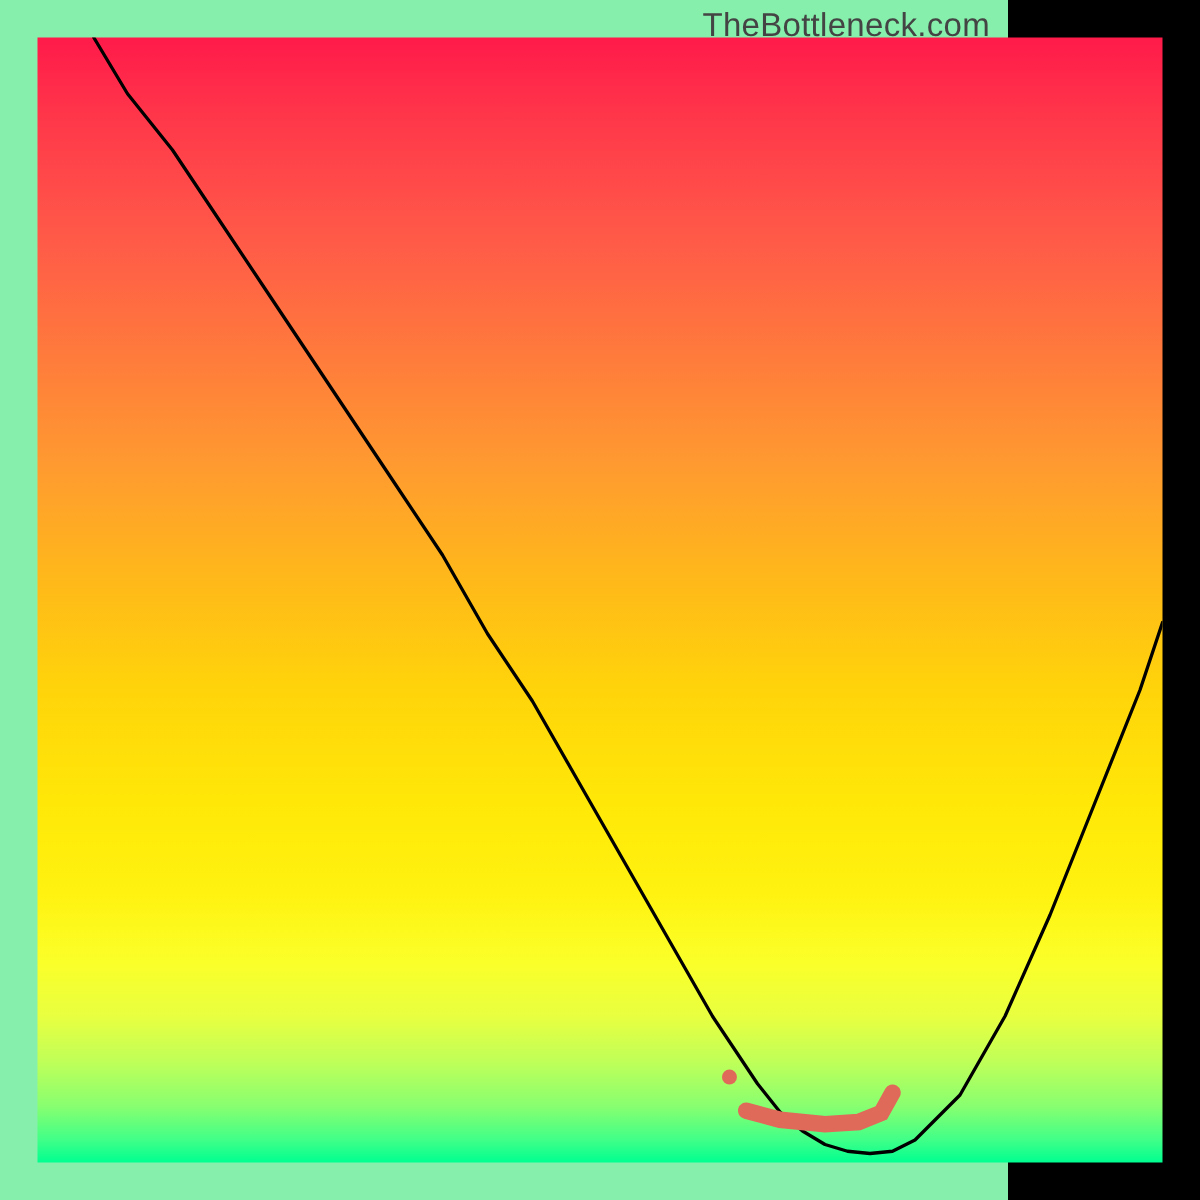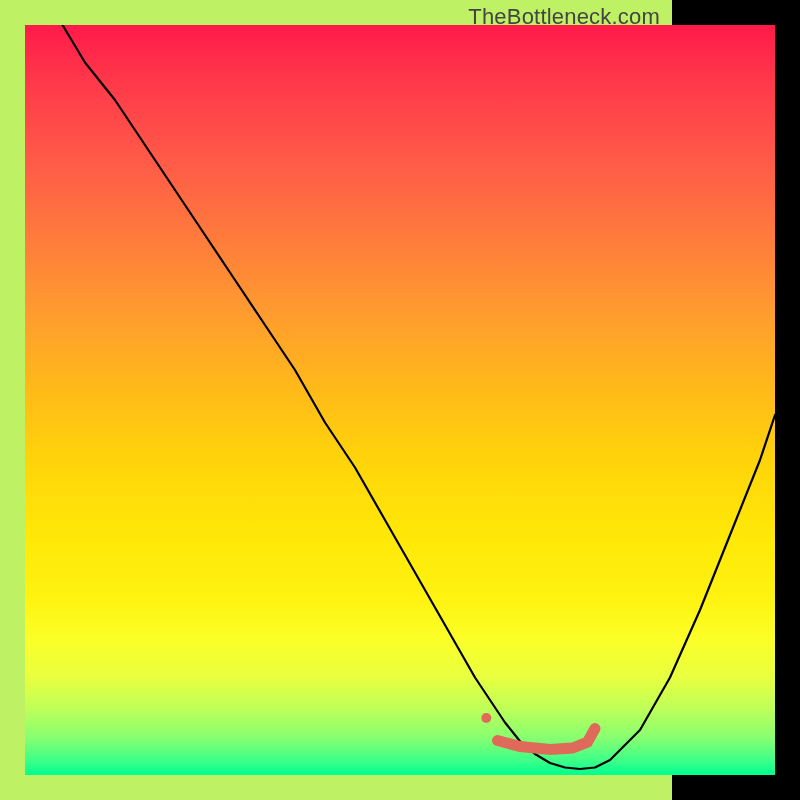--- a/index.html
+++ b/index.html
@@ -1,21 +1,21 @@
 <!DOCTYPE html>
 <html><head>
 <meta charset="utf-8">
 <style>
   * { margin: 0; padding: 0; box-sizing: border-box; }
   html, body { width: 800px; height: 800px; overflow: hidden; background: #000; }
   .container {
     width: 672px;
     height: 800px;
     position: relative;
-    background: #bef264;
+    background: #86efac;
   }
   .watermark {
     position: absolute;
     top: 4px;
     right: 12px;
     color: #444;
     font-family: Arial, Helvetica, sans-serif;
     font-size: 22px;
     font-weight: 500;
     z-index: 20;

